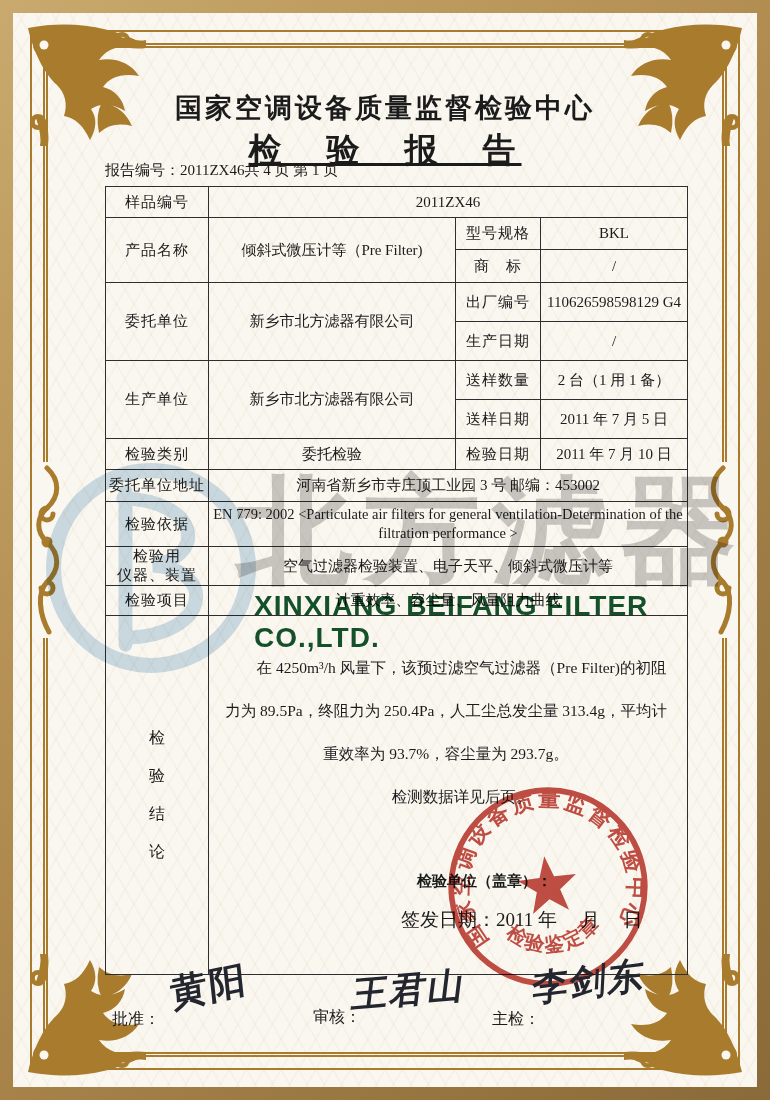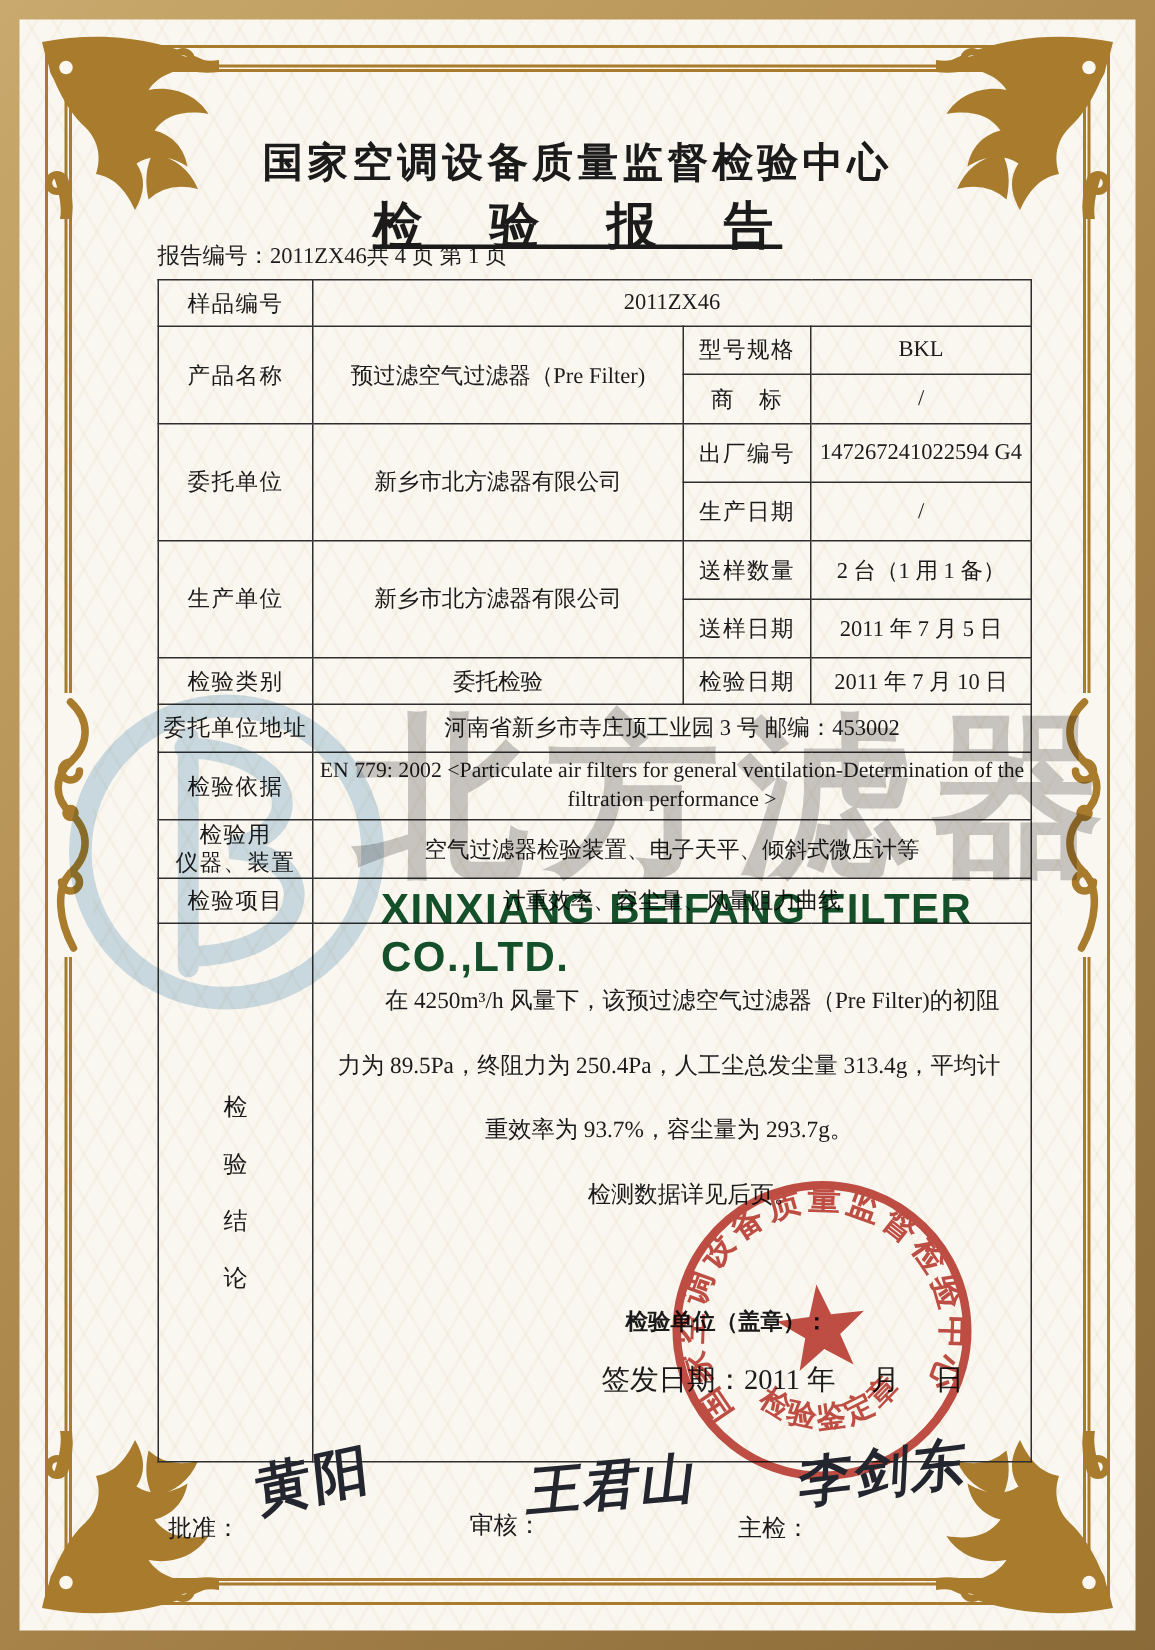--- a/index.html
+++ b/index.html
@@ -177,33 +177,33 @@
       <col style="width:85px">
       <col style="width:147px">
     </colgroup>
   <tbody>
       <tr style="height:31px">
     <td class="lbl">样品编号</td>
     <td class="val-left" colspan="3">2011ZX46</td>
   </tr>
   <tr style="height:32px">
     <td class="lbl" rowspan="2">产品名称</td>
-    <td rowspan="2">预过滤空气过滤器（Pre Filter)</td>
+    <td rowspan="2">倾斜式微压计等（Pre Filter)</td>
     <td class="lbl">型号规格</td>
     <td>BKL</td>
   </tr>
   <tr style="height:33px">
     <td class="lbl">商　标</td>
     <td>/</td>
   </tr>
   <tr style="height:39px">
     <td class="lbl" rowspan="2">委托单位</td>
     <td rowspan="2">新乡市北方滤器有限公司</td>
     <td class="lbl">出厂编号</td>
-    <td>147267241022594 G4</td>
+    <td>110626598598129 G4</td>
   </tr>
   <tr style="height:39px">
     <td class="lbl">生产日期</td>
     <td>/</td>
   </tr>
   <tr style="height:39px">
     <td class="lbl" rowspan="2">生产单位</td>
     <td rowspan="2">新乡市北方滤器有限公司</td>
     <td class="lbl">送样数量</td>
     <td>2 台（1 用 1 备）</td>

